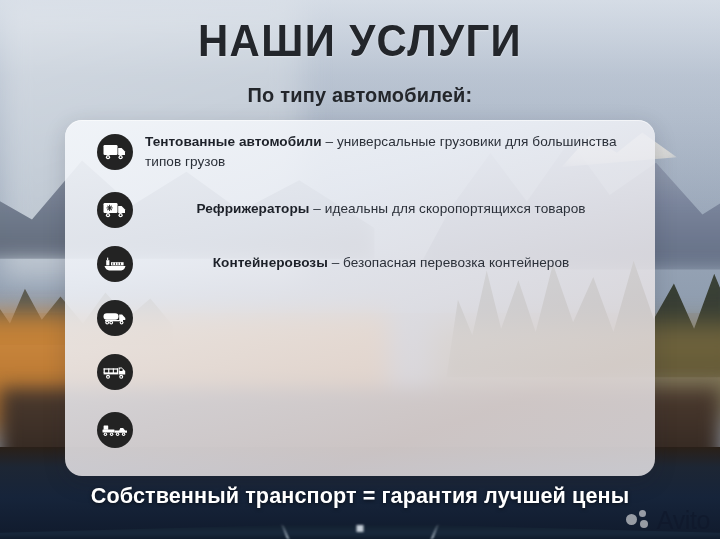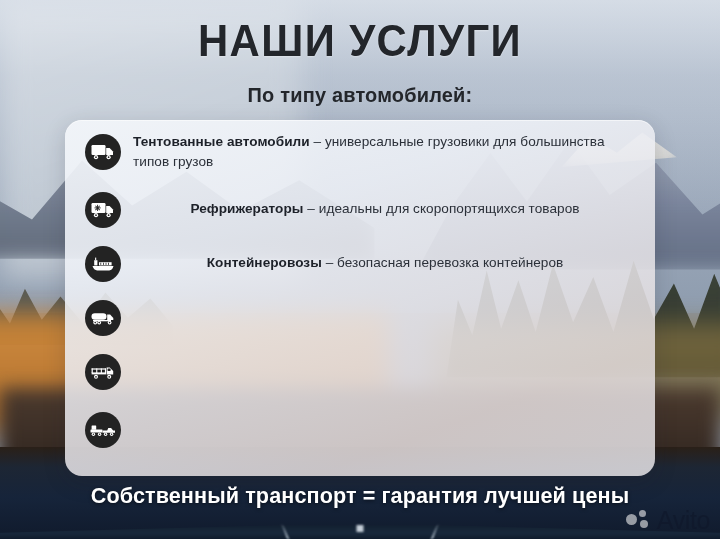--- a/index.html
+++ b/index.html
@@ -122,21 +122,21 @@
   .card{
     position:absolute;left:65px;top:120px;width:590px;height:356px;
     border-radius:17px;
     background:linear-gradient(160deg,
        rgba(244,247,251,.90) 0%,
        rgba(238,241,247,.88) 30%,
        rgba(232,230,234,.86) 58%,
        rgba(228,221,222,.86) 78%,
        rgba(224,222,226,.88) 100%);
     box-shadow:0 6px 22px rgba(25,30,45,.18), inset 0 1px 0 rgba(255,255,255,.55);
-    padding:12px 0 0 2px;
+    padding:12px 0 0 14px;
     box-sizing:border-box;
     overflow:hidden;
   }
   .list{position:relative;margin:0;padding:0;list-style:none;}
   .row{
     display:flex;align-items:flex-start;
     padding:0 18px 0 18px;
     min-height:52px;
     margin-bottom:2px;
   }

